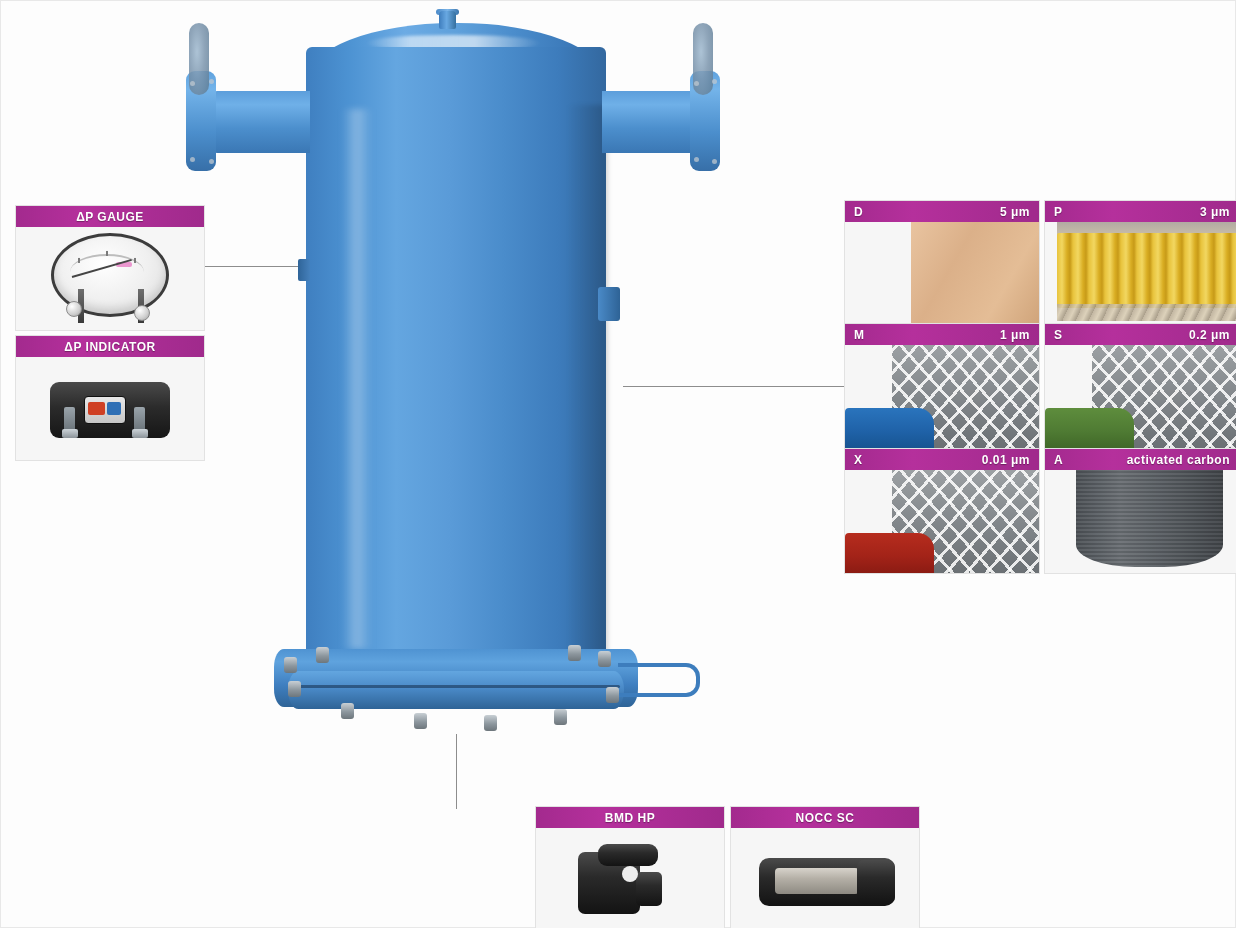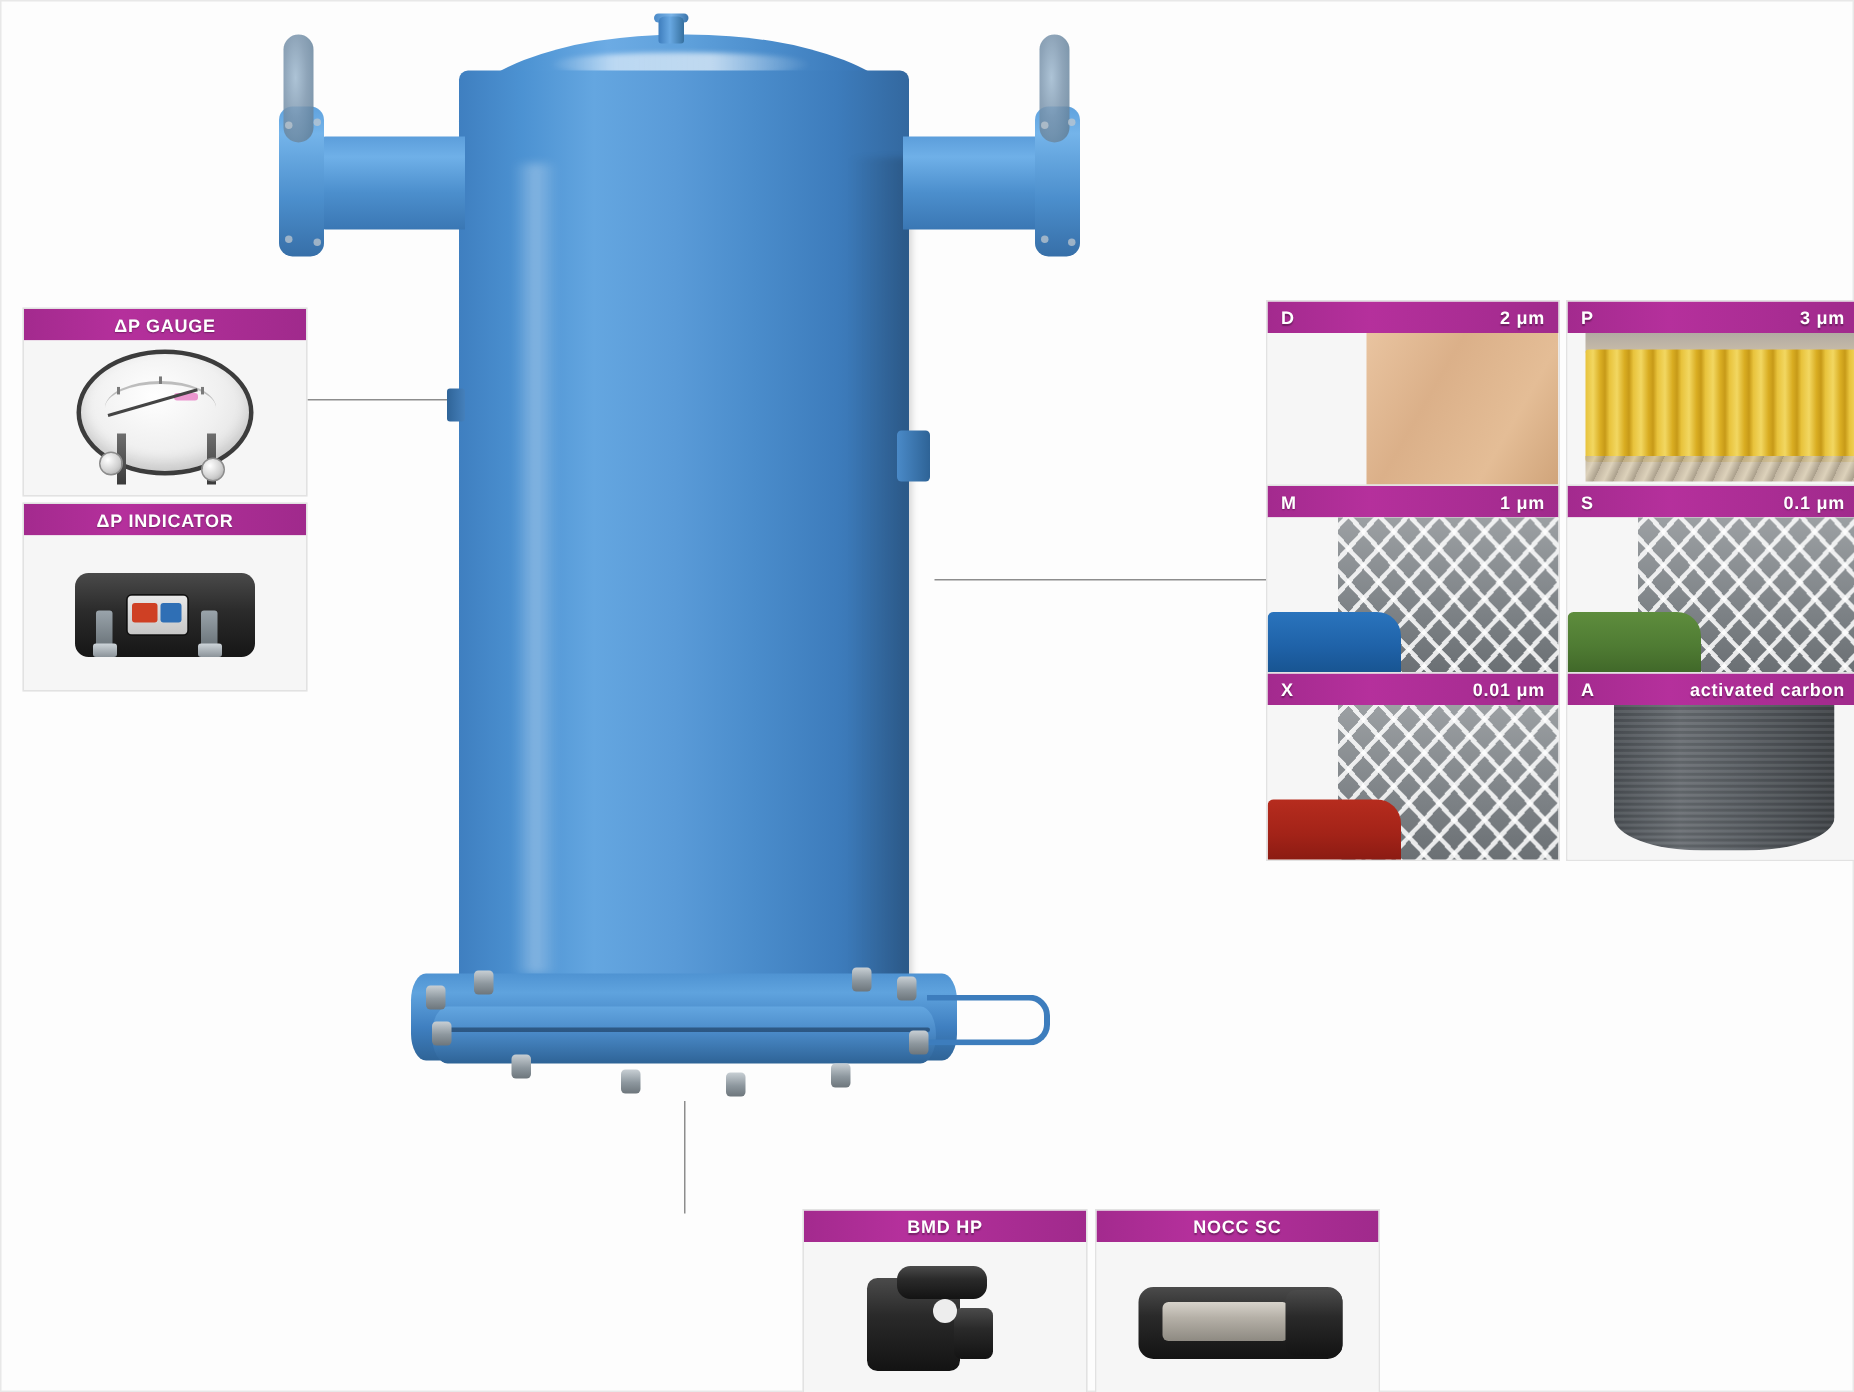--- a/index.html
+++ b/index.html
@@ -385,21 +385,21 @@
         <div class="dpi-port" style="left:118px;"></div>
         <div class="dpi-nut" style="left:46px;top:72px;"></div>
         <div class="dpi-nut" style="left:116px;top:72px;"></div>
       </div>
     </div>
   </div>
 
   <div class="panel" style="left:843px;top:199px;width:196px;height:126px;">
     <div class="panel-head split">
       <span>D</span>
-      <span>2 μm</span>
+      <span>5 μm</span>
     </div>
     <div class="panel-body" style="height:105px;">
       <div class="thumb">
         <div class="el-plain" style="background:linear-gradient(120deg,#e9c4a0 0%,#dbb089 35%,#e4bd96 70%,#cfa379 100%);"></div>
       </div>
     </div>
   </div>
 
   <div class="panel" style="left:1043px;top:199px;width:196px;height:126px;">
     <div class="panel-head split">
@@ -424,21 +424,21 @@
       <div class="thumb">
         <div class="el-mesh"></div>
         <div class="el-cap" style="background:linear-gradient(180deg,#2a74bd,#1f62a8 55%,#17538f);"></div>
       </div>
     </div>
   </div>
 
   <div class="panel" style="left:1043px;top:322px;width:196px;height:126px;">
     <div class="panel-head split">
       <span>S</span>
-      <span>0.1 μm</span>
+      <span>0.2 μm</span>
     </div>
     <div class="panel-body" style="height:105px;">
       <div class="thumb">
         <div class="el-mesh"></div>
         <div class="el-cap" style="background:linear-gradient(180deg,#5e8d3d,#4f7b33 55%,#3f6628);"></div>
       </div>
     </div>
   </div>
 
   <div class="panel" style="left:843px;top:447px;width:196px;height:126px;">

